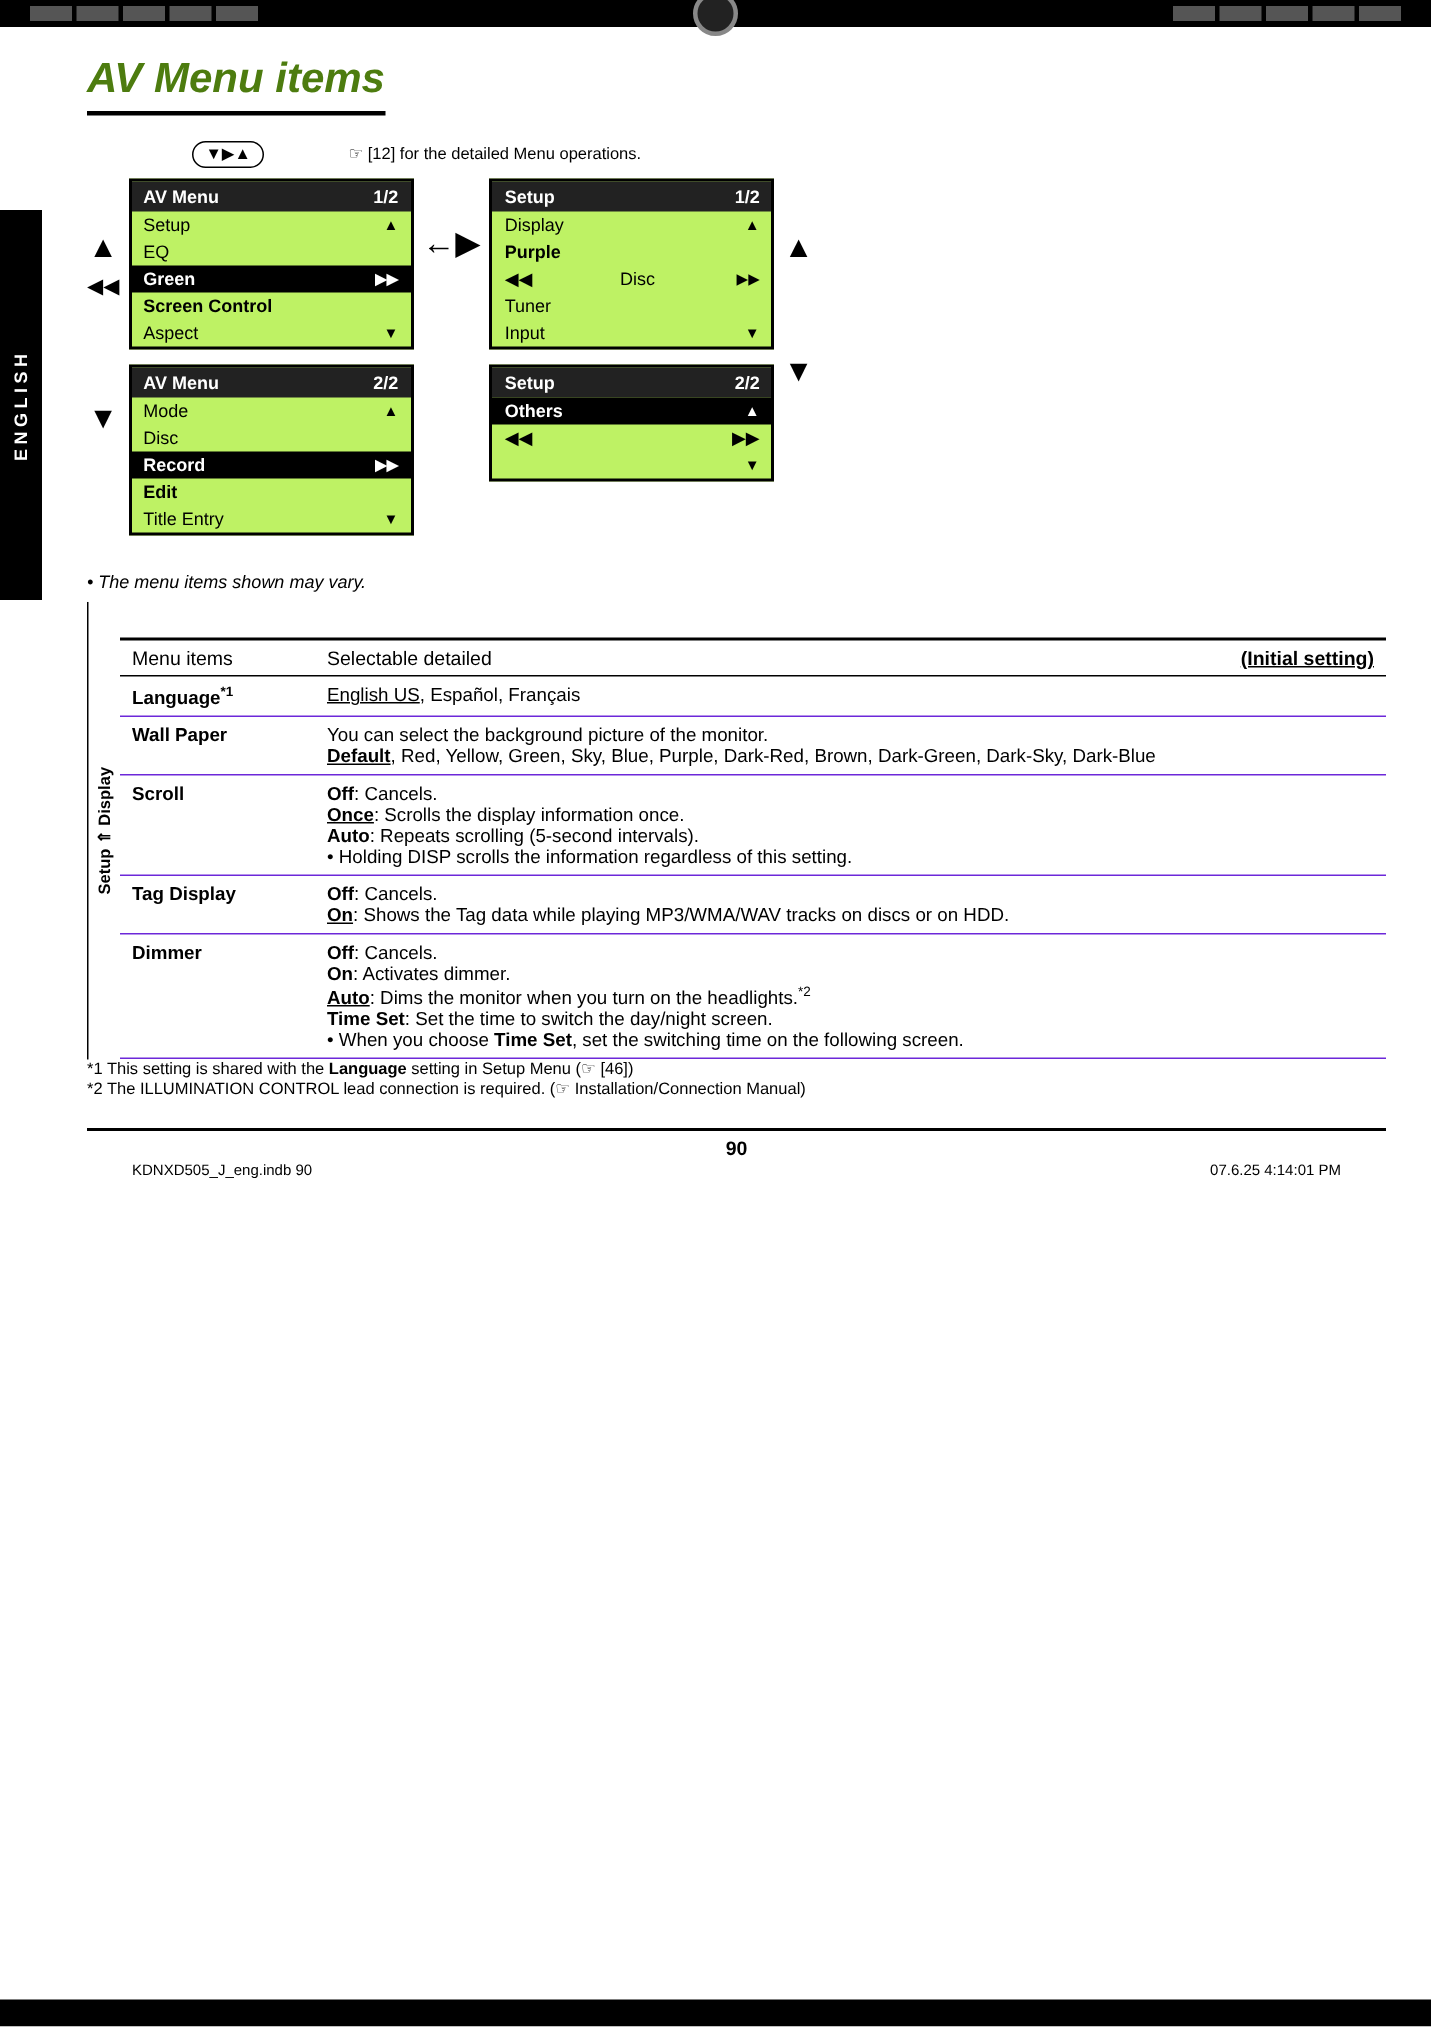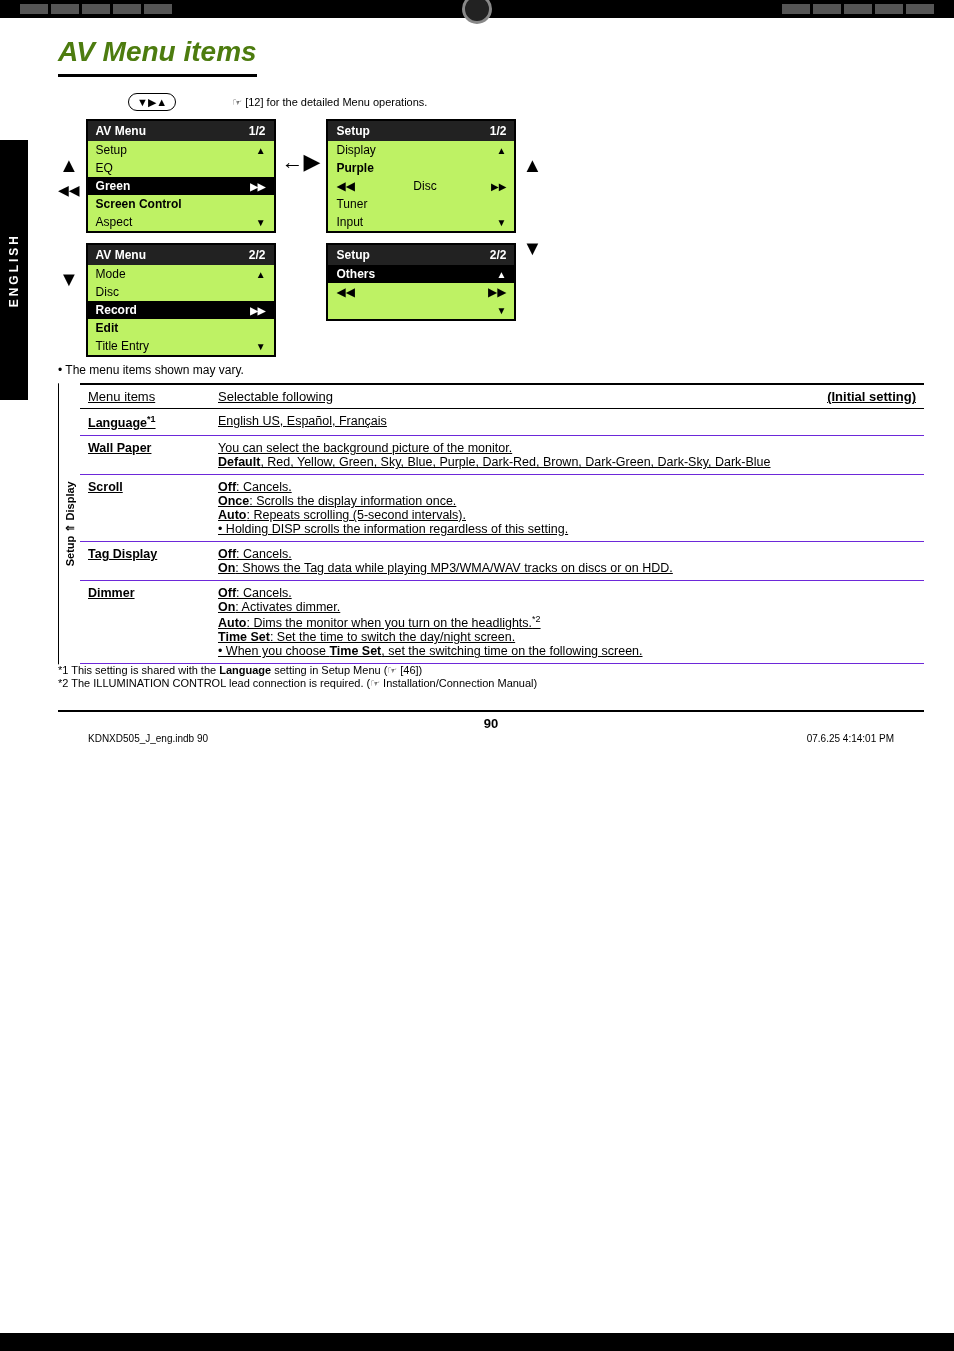--- a/index.html
+++ b/index.html
@@ -107,22 +107,21 @@
       font-weight: bold;
     }
     .menu-item-icon {
       font-size: 10px;
     }
 
     
     .settings-table {
       width: 100%;
       border-collapse: collapse;
-      margin-top: 0;
-      text-decoration: underline;
+      margin-top: 24px;
     }
     .settings-table th {
       border-top: 2px solid #000;
       border-bottom: 1px solid #000;
       padding: 4px 8px;
       text-align: left;
       font-size: 13px;
       font-weight: normal;
     }
     .settings-table th:last-child {
@@ -165,22 +164,23 @@
       min-height: 200px;
     }
     .vertical-label span {
       display: inline-flex;
       gap: 4px;
     }
 
     
     .bullet-note {
       font-size: 12px;
-      margin-top: 6px;
+      margin-top: 24px;
       margin-bottom: 6px;
+      font-style: italic;
     }
 
     
     .footnotes {
       font-size: 11px;
       color: #000;
     }
 
     
     .page-number {
@@ -435,21 +435,21 @@
   
   <div class="table-wrapper">
     <div class="vertical-label">
       <span>Setup ⇑ Display</span>
     </div>
     <div style="flex:1;">
       <table class="settings-table">
         <thead>
           <tr>
             <th>Menu items</th>
-            <th>Selectable following</th>
+            <th>Selectable detailed</th>
             <th><span class="initial-setting">(Initial setting)</span></th>
           </tr>
         </thead>
         <tbody>
 
           <tr>
             <td>Language<sup>*1</sup></td>
             <td colspan="2">
               <span class="underline">English US</span>, <span>Español, Français</span>
             </td>

